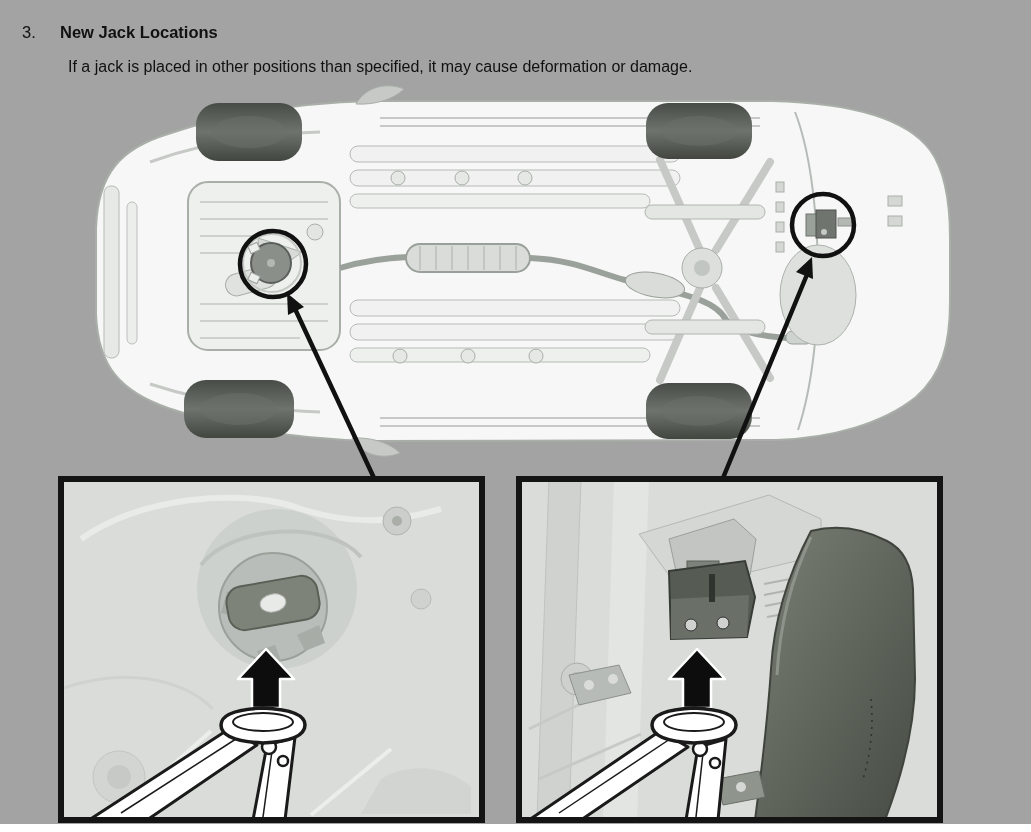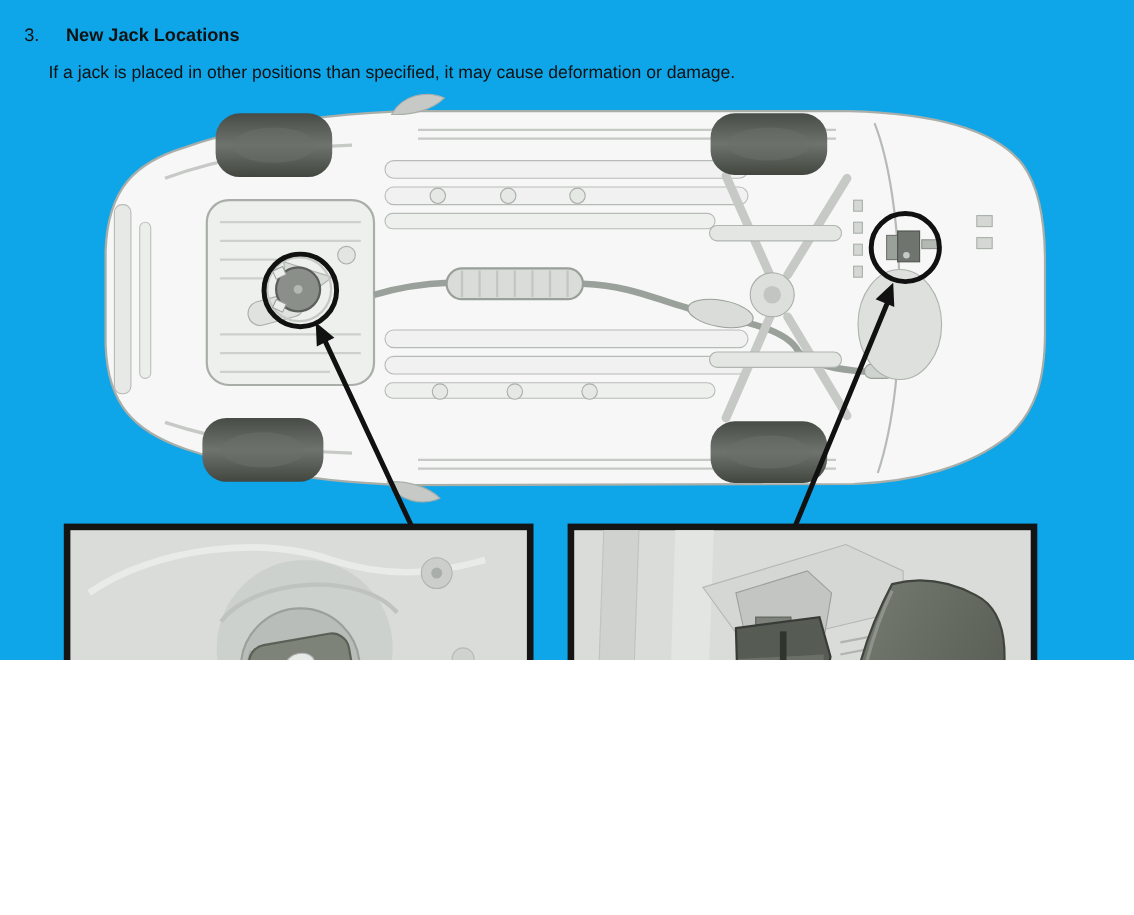--- a/index.html
+++ b/index.html
@@ -1,23 +1,23 @@
 <!DOCTYPE html>
 <html><head>
 <meta charset="utf-8">
 <style>
   html,body{margin:0;padding:0;background:#ffffff;}
   .page{
-    position:relative;width:1031px;height:600px;background:#0ea5e9;
+    position:relative;width:1031px;height:824px;background:#a3a3a3;
     font-family:"Liberation Sans", sans-serif;color:#111;overflow:hidden;
   }
   .heading{position:absolute;top:22px;left:22px;font-size:16.5px;line-height:20px;}
   .heading .num{display:inline-block;width:38px;font-weight:400;}
   .heading .title{font-weight:700;}
-  .bodytext{position:absolute;top:57px;left:44px;font-size:16px;line-height:20px;margin:0;}
+  .bodytext{position:absolute;top:57px;left:68px;font-size:16px;line-height:20px;margin:0;}
   svg.figure{position:absolute;top:0;left:0;}
 </style>
 </head>
 <body>
 
 <div class="page">
 
   <div class="heading">
     <span class="num">3.</span><span class="title">New Jack Locations</span>
   </div>

